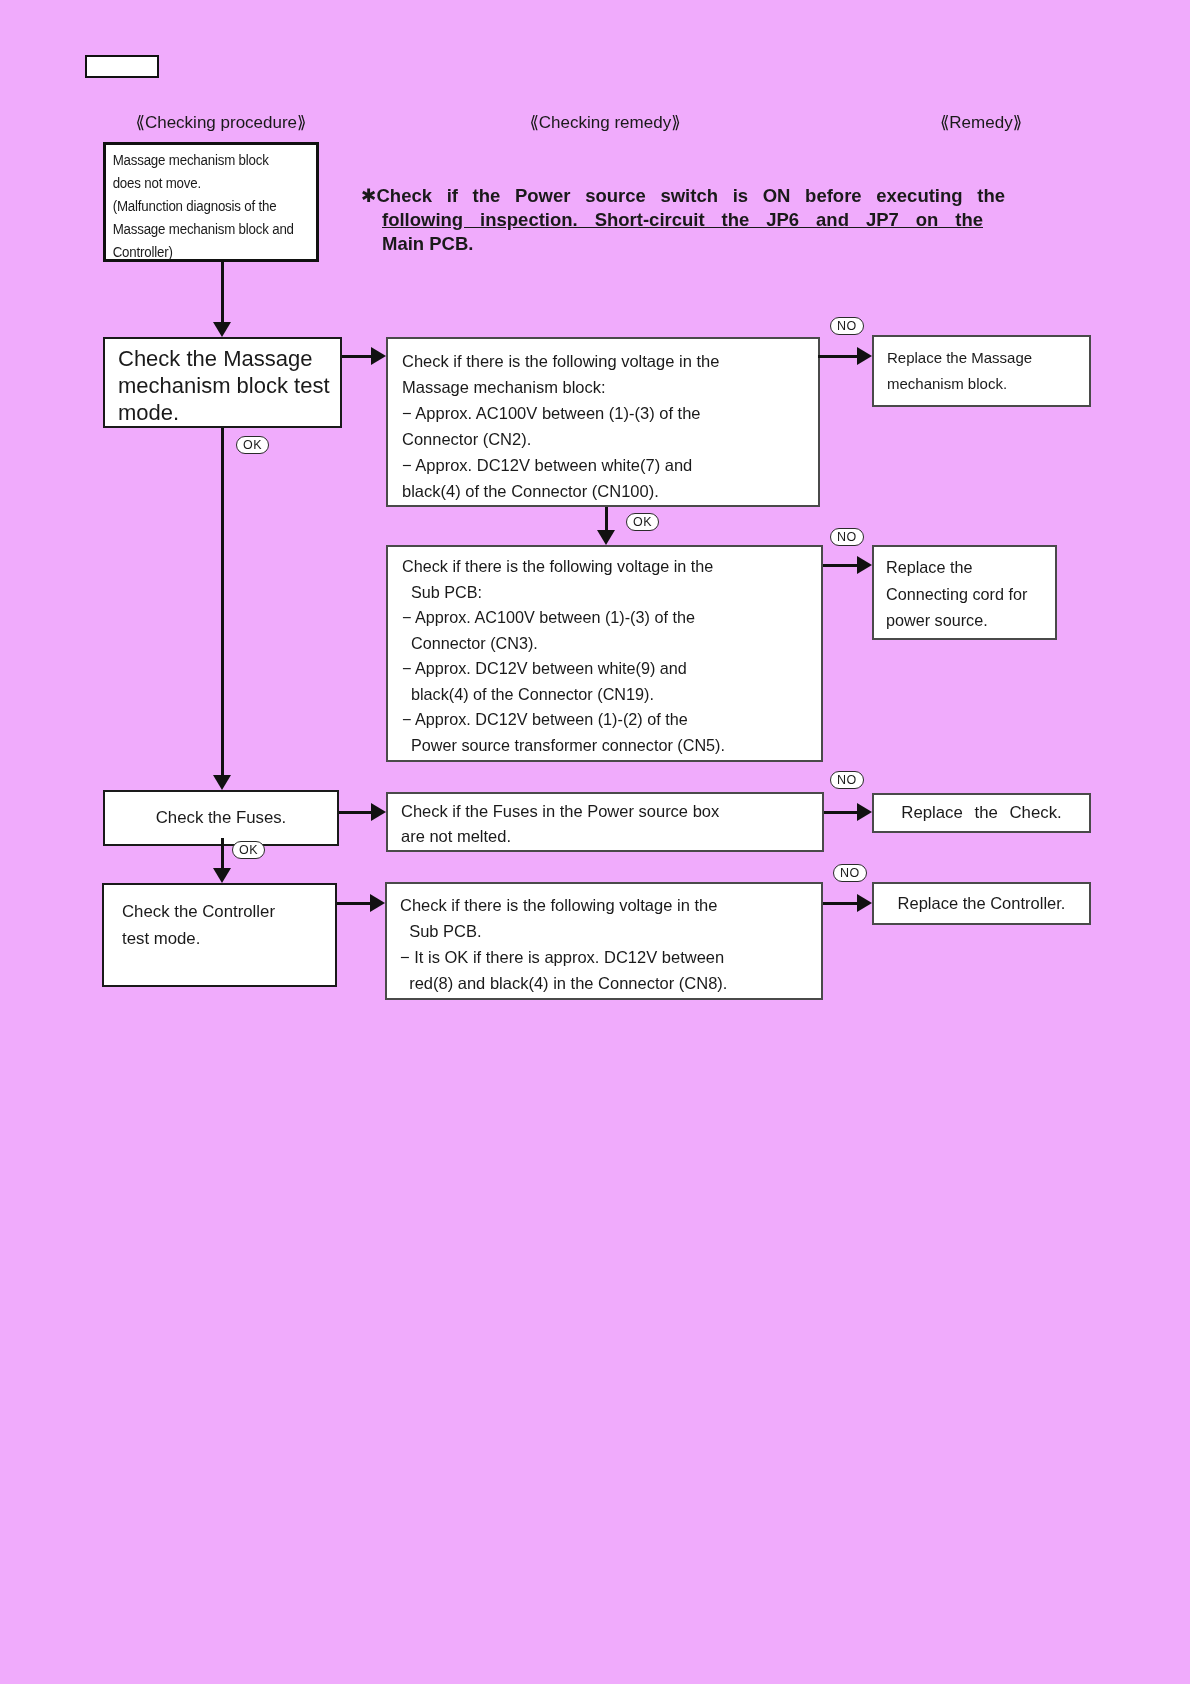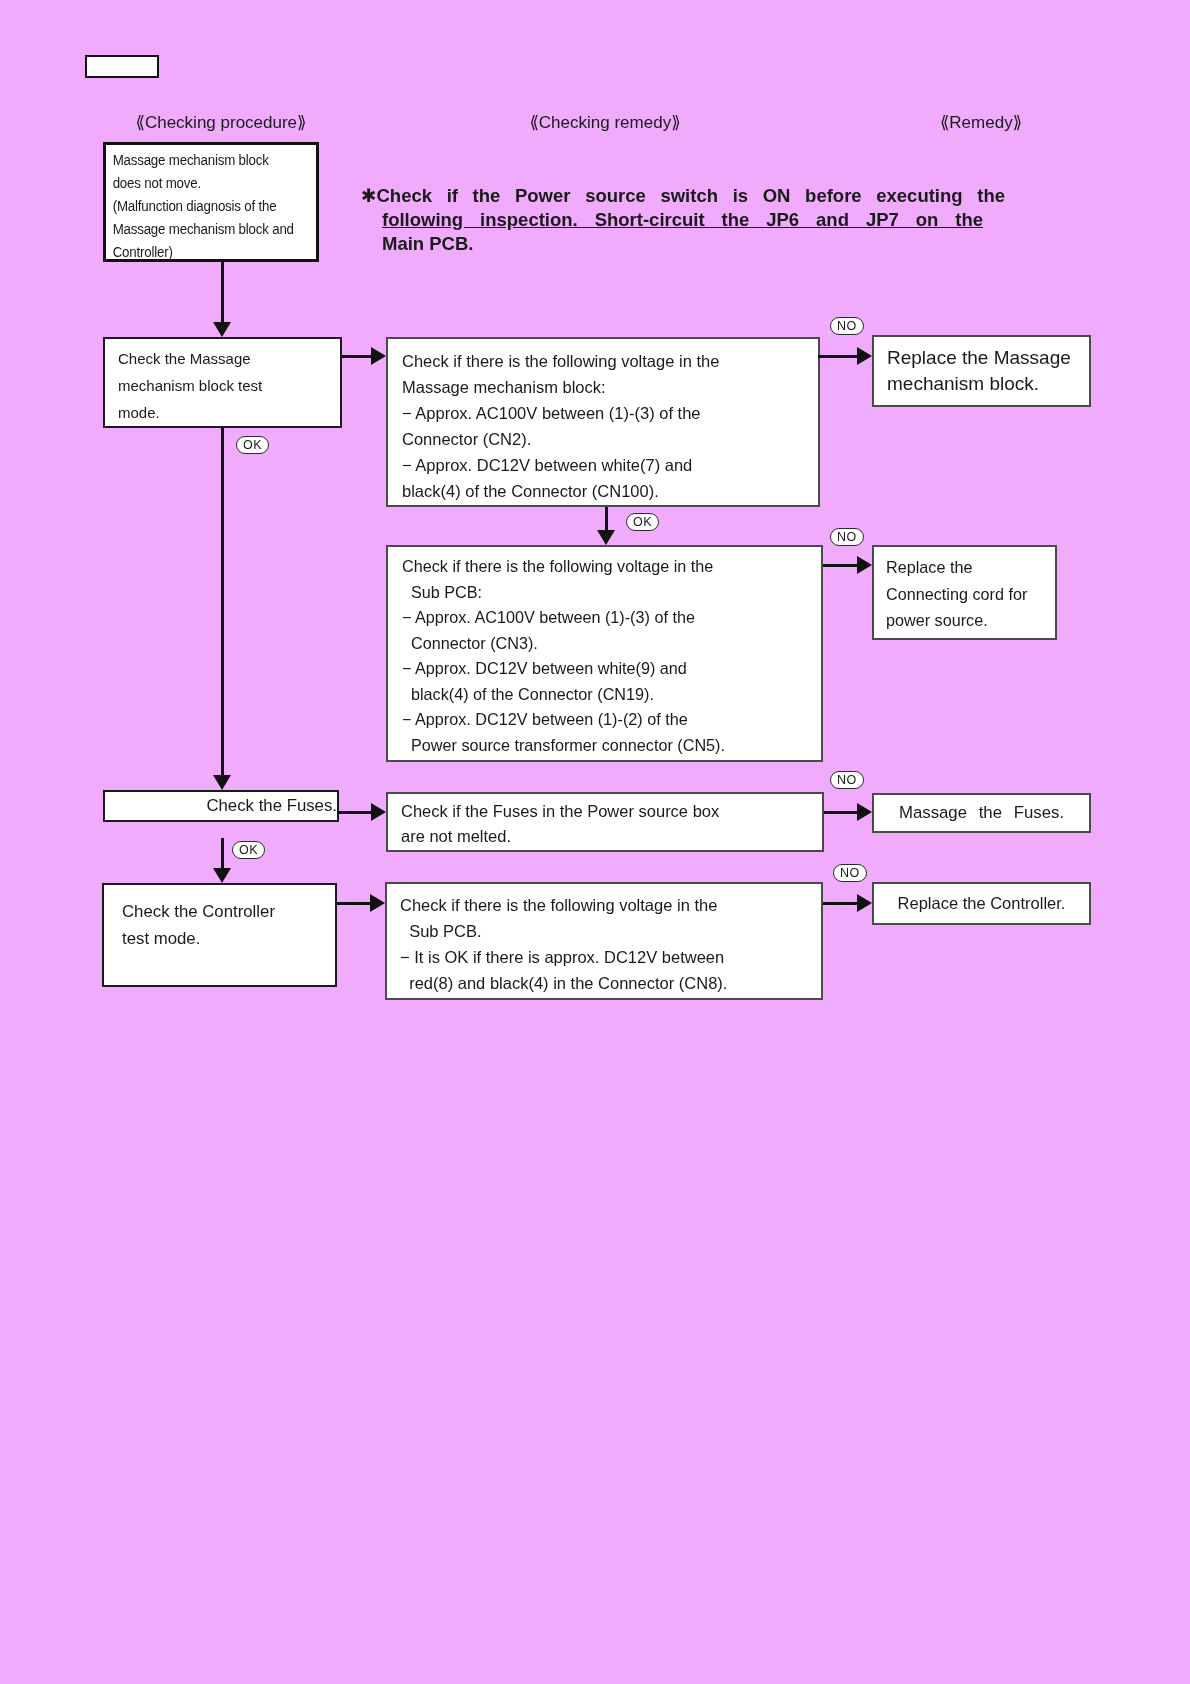--- a/index.html
+++ b/index.html
@@ -19,30 +19,30 @@
   .note .ind{padding-left:21px;}
   .note .l2{padding-right:28px;text-decoration:underline;}
   
   .box{position:absolute;background:#fff;box-sizing:border-box;}
   .b-dark{border:2px solid #1a1a1a;}
   .b-mid{border:2px solid #4a4a4a;}
   .btxt{white-space:pre;}
   .prob{left:103px;top:142px;width:216px;height:120px;border:3px solid #111;}
   .prob .btxt{font-size:14px;line-height:23px;padding:4px 0 0 7px;letter-spacing:-0.2px;transform:scaleX(0.95);transform-origin:0 0;}
   .bB{left:103px;top:337px;width:239px;height:91px;}
-  .bB .btxt{font-size:15px;line-height:27px;padding:6px 0 12px 13px;}
+  .bB .btxt{font-size:22px;line-height:27px;padding:6px 0 12px 13px;}
   .bC{left:386px;top:337px;width:434px;height:170px;}
   .bC .btxt{font-size:16.5px;line-height:26px;padding:9px 0 0 14px;}
   .bD{left:872px;top:335px;width:219px;height:72px;}
-  .bD .btxt{font-size:19px;line-height:26px;padding:8px 0 0 13px;}
+  .bD .btxt{font-size:15px;line-height:26px;padding:8px 0 0 13px;}
   .bC2{left:386px;top:545px;width:437px;height:217px;}
   .bC2 .btxt{font-size:16.2px;line-height:25.5px;padding:7px 0 0 14px;}
   .bE{left:872px;top:545px;width:185px;height:95px;}
   .bE .btxt{font-size:16.2px;line-height:26.5px;padding:7px 0 0 12px;}
-  .bF{left:103px;top:790px;width:236px;height:32px;display:flex;align-items:center;justify-content:flex-end;}
+  .bF{left:103px;top:790px;width:236px;height:56px;display:flex;align-items:center;justify-content:center;}
   .bF .btxt{font-size:16.8px;}
   .bG{left:386px;top:792px;width:438px;height:60px;}
   .bG .btxt{font-size:16.5px;line-height:25px;padding:5px 0 0 13px;}
   .bH{left:872px;top:793px;width:219px;height:40px;display:flex;align-items:center;justify-content:center;}
   .bH .btxt{font-size:16.8px;word-spacing:7px;}
   .bI{left:102px;top:883px;width:235px;height:104px;}
   .bI .btxt{font-size:16.8px;line-height:27px;padding:13px 0 0 18px;}
   .bJ{left:385px;top:882px;width:438px;height:118px;}
   .bJ .btxt{font-size:16.5px;line-height:26px;padding:8px 0 0 13px;}
   .bK{left:872px;top:882px;width:219px;height:43px;display:flex;align-items:center;justify-content:center;}
@@ -116,21 +116,21 @@
   </div>
 
   <div class="box b-dark bF">
     <div class="btxt">Check the Fuses.</div>
   </div>
   <div class="box b-mid bG">
     <div class="btxt">Check if the Fuses in the Power source box
 are not melted.</div>
   </div>
   <div class="box b-mid bH">
-    <div class="btxt">Massage the Fuses.</div>
+    <div class="btxt">Replace the Check.</div>
   </div>
 
   <div class="box b-dark bI">
     <div class="btxt">Check the Controller
 test mode.</div>
   </div>
   <div class="box b-mid bJ">
     <div class="btxt">Check if there is the following voltage in the
   Sub PCB.
 − It is OK if there is approx. DC12V between

